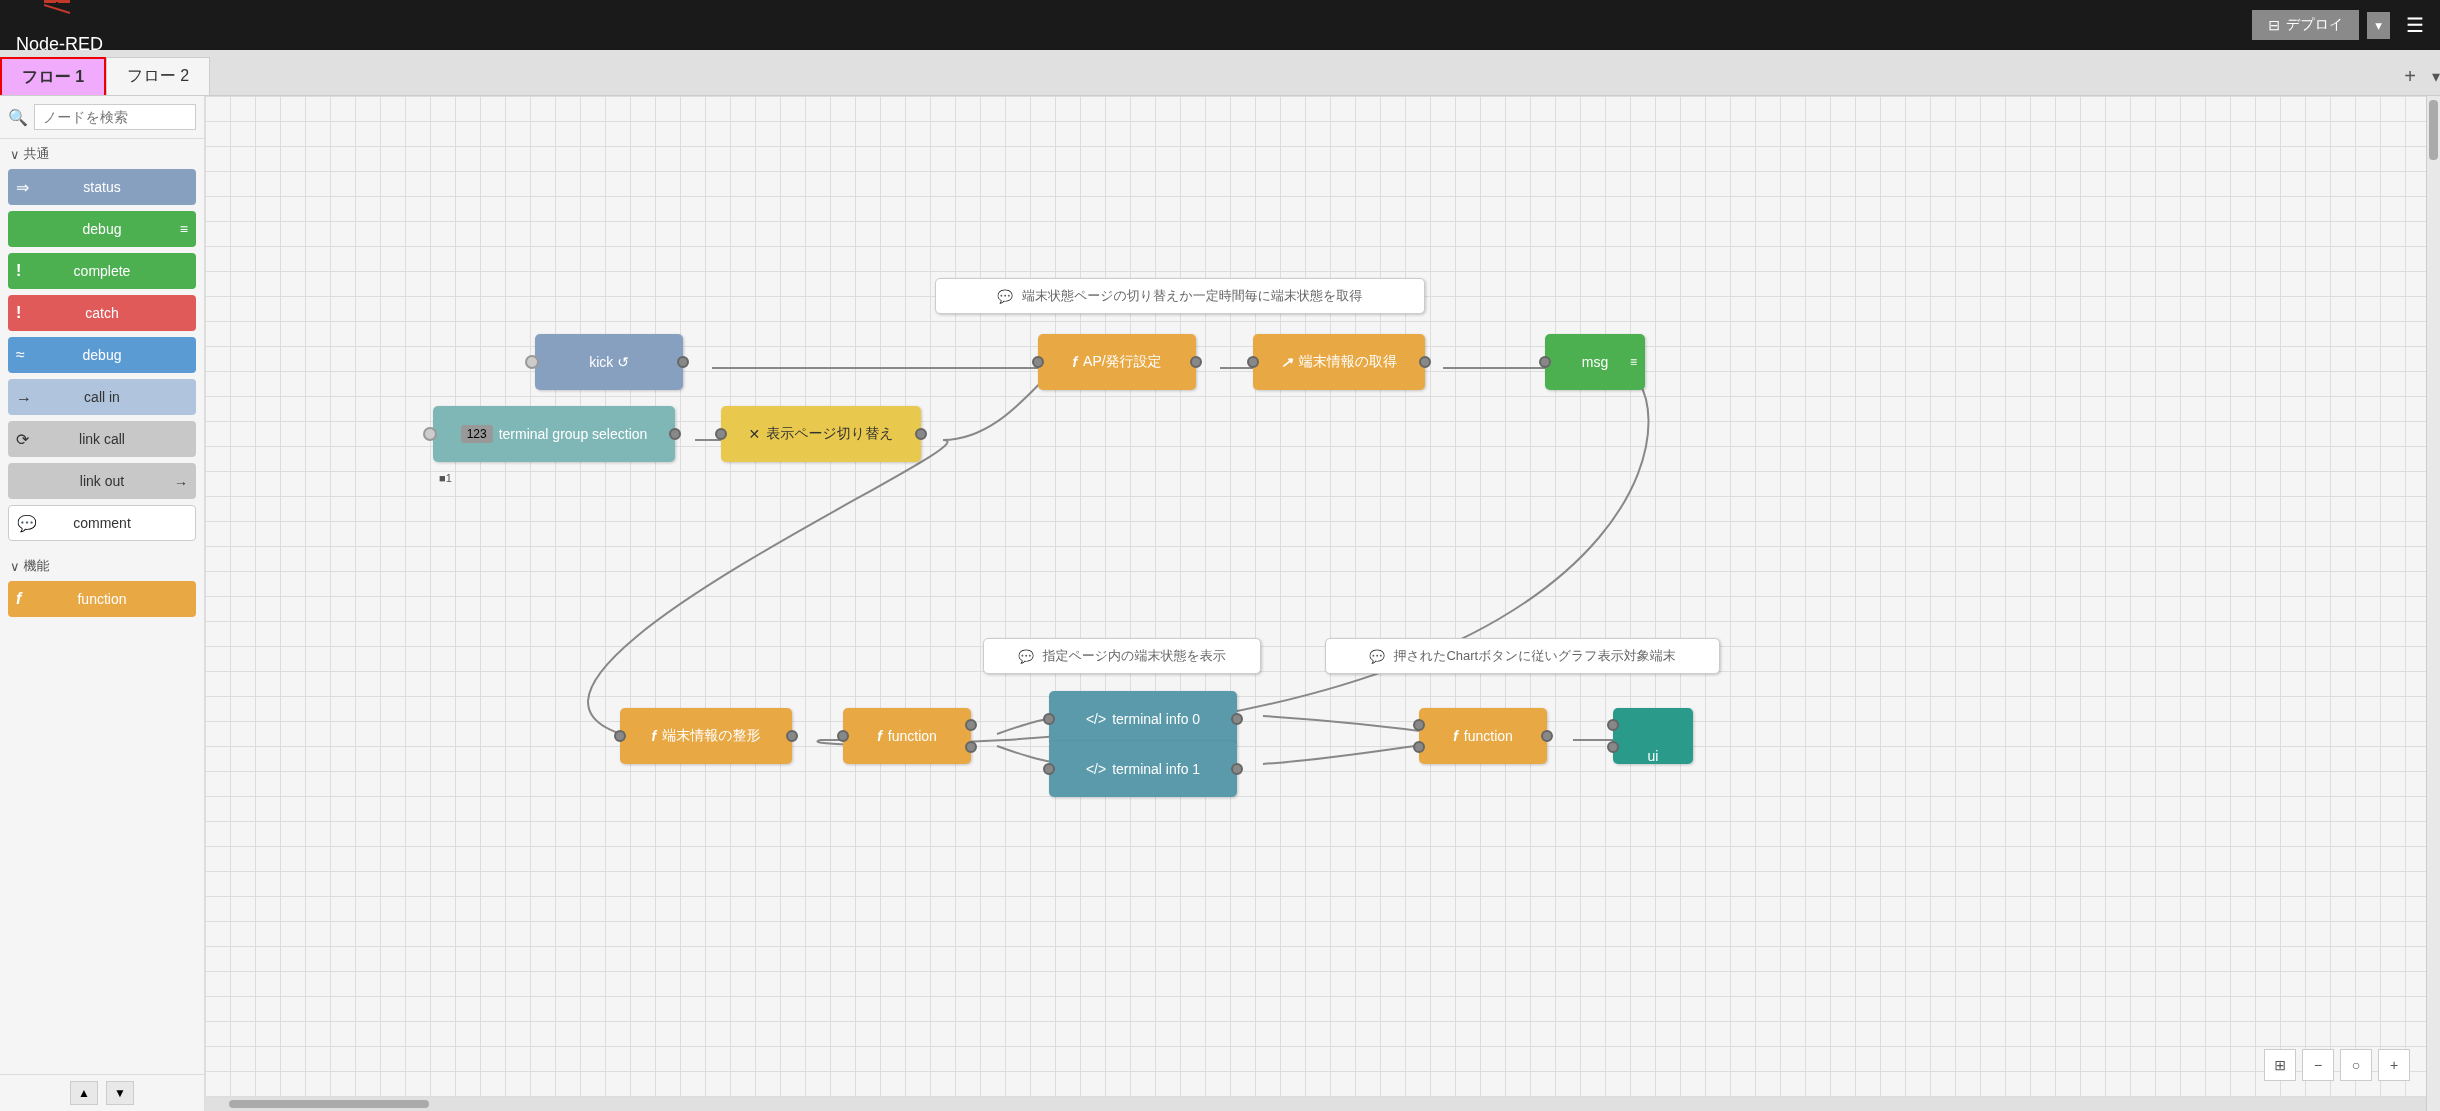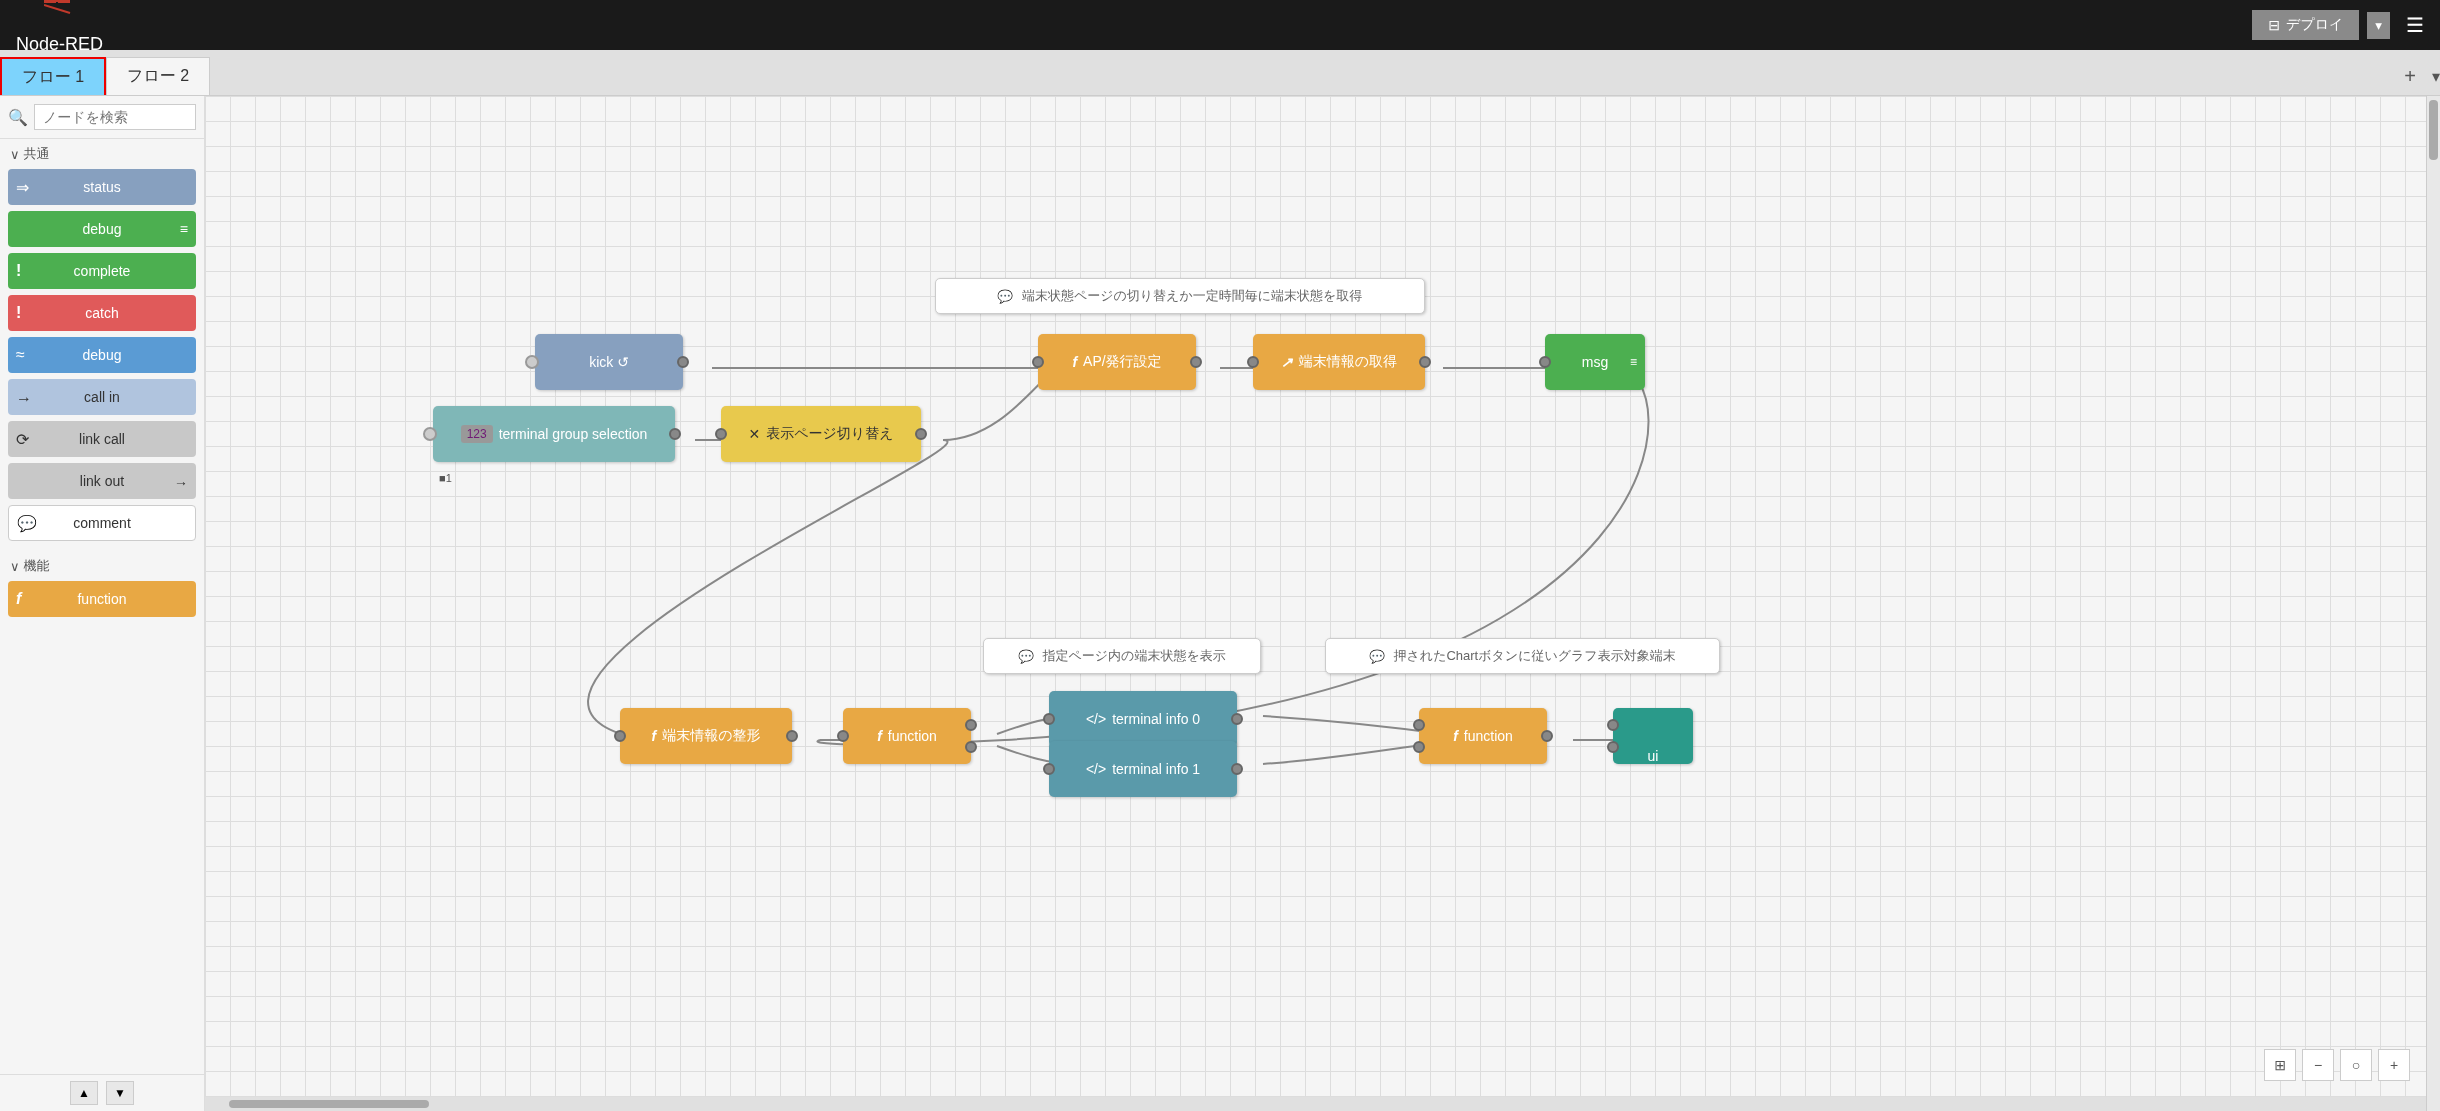--- a/index.html
+++ b/index.html
@@ -56,24 +56,24 @@
       display: flex;
       align-items: center;
       font-size: 16px;
       cursor: pointer;
       border: 1px solid #ccc;
       border-bottom: none;
       background: #f5f5f5;
       color: #333;
     }
     .tab.active {
-      background: #7dd3fc;
+      background: #f0abfc;
       border: 2px solid #e00;
       border-bottom: none;
-      font-weight: 400;
+      font-weight: 700;
     }
     #tab-add { margin-left: auto; margin-right: 8px; background: none; border: none; font-size: 20px; cursor: pointer; color: #555; display: flex; align-items: center; height: 38px; padding: 0 8px; }
     #tab-dropdown { background: none; border: none; font-size: 16px; cursor: pointer; color: #555; height: 38px; display: flex; align-items: center; }
 
     
     #main {
       display: flex;
       height: calc(1111px - 96px);
     }
 
@@ -446,21 +446,21 @@
       </div>
 
       <div class="canvas-node cn-debug" style="left:1340px;top:238px;width:100px;">
         <span class="port-left"></span>
         <span>msg</span>
         <span class="node-badge">≡</span>
       </div>
 
       <div class="canvas-node" style="left:228px;top:310px;width:242px;background:#7fb7b7;color:#fff;">
         <span class="port-left" style="background:#ccc;border:2px solid #999;width:14px;height:14px;left:-10px;"></span>
-        <span style="background:#999;color:#701a75;padding:2px 6px;border-radius:3px;margin-right:6px;font-size:12px;">123</span>
+        <span style="background:#999;color:#000000;padding:2px 6px;border-radius:3px;margin-right:6px;font-size:12px;">123</span>
         <span>terminal group selection</span>
         <span class="port-right"></span>
         <div style="position:absolute;bottom:-22px;left:6px;font-size:11px;color:#555;">■1</div>
       </div>
 
       <div class="canvas-node cn-switch" style="left:516px;top:310px;width:200px;">
         <span class="port-left"></span>
         <span style="margin-right:6px;">✕</span>
         <span>表示ページ切り替え</span>
         <span class="port-right"></span>

